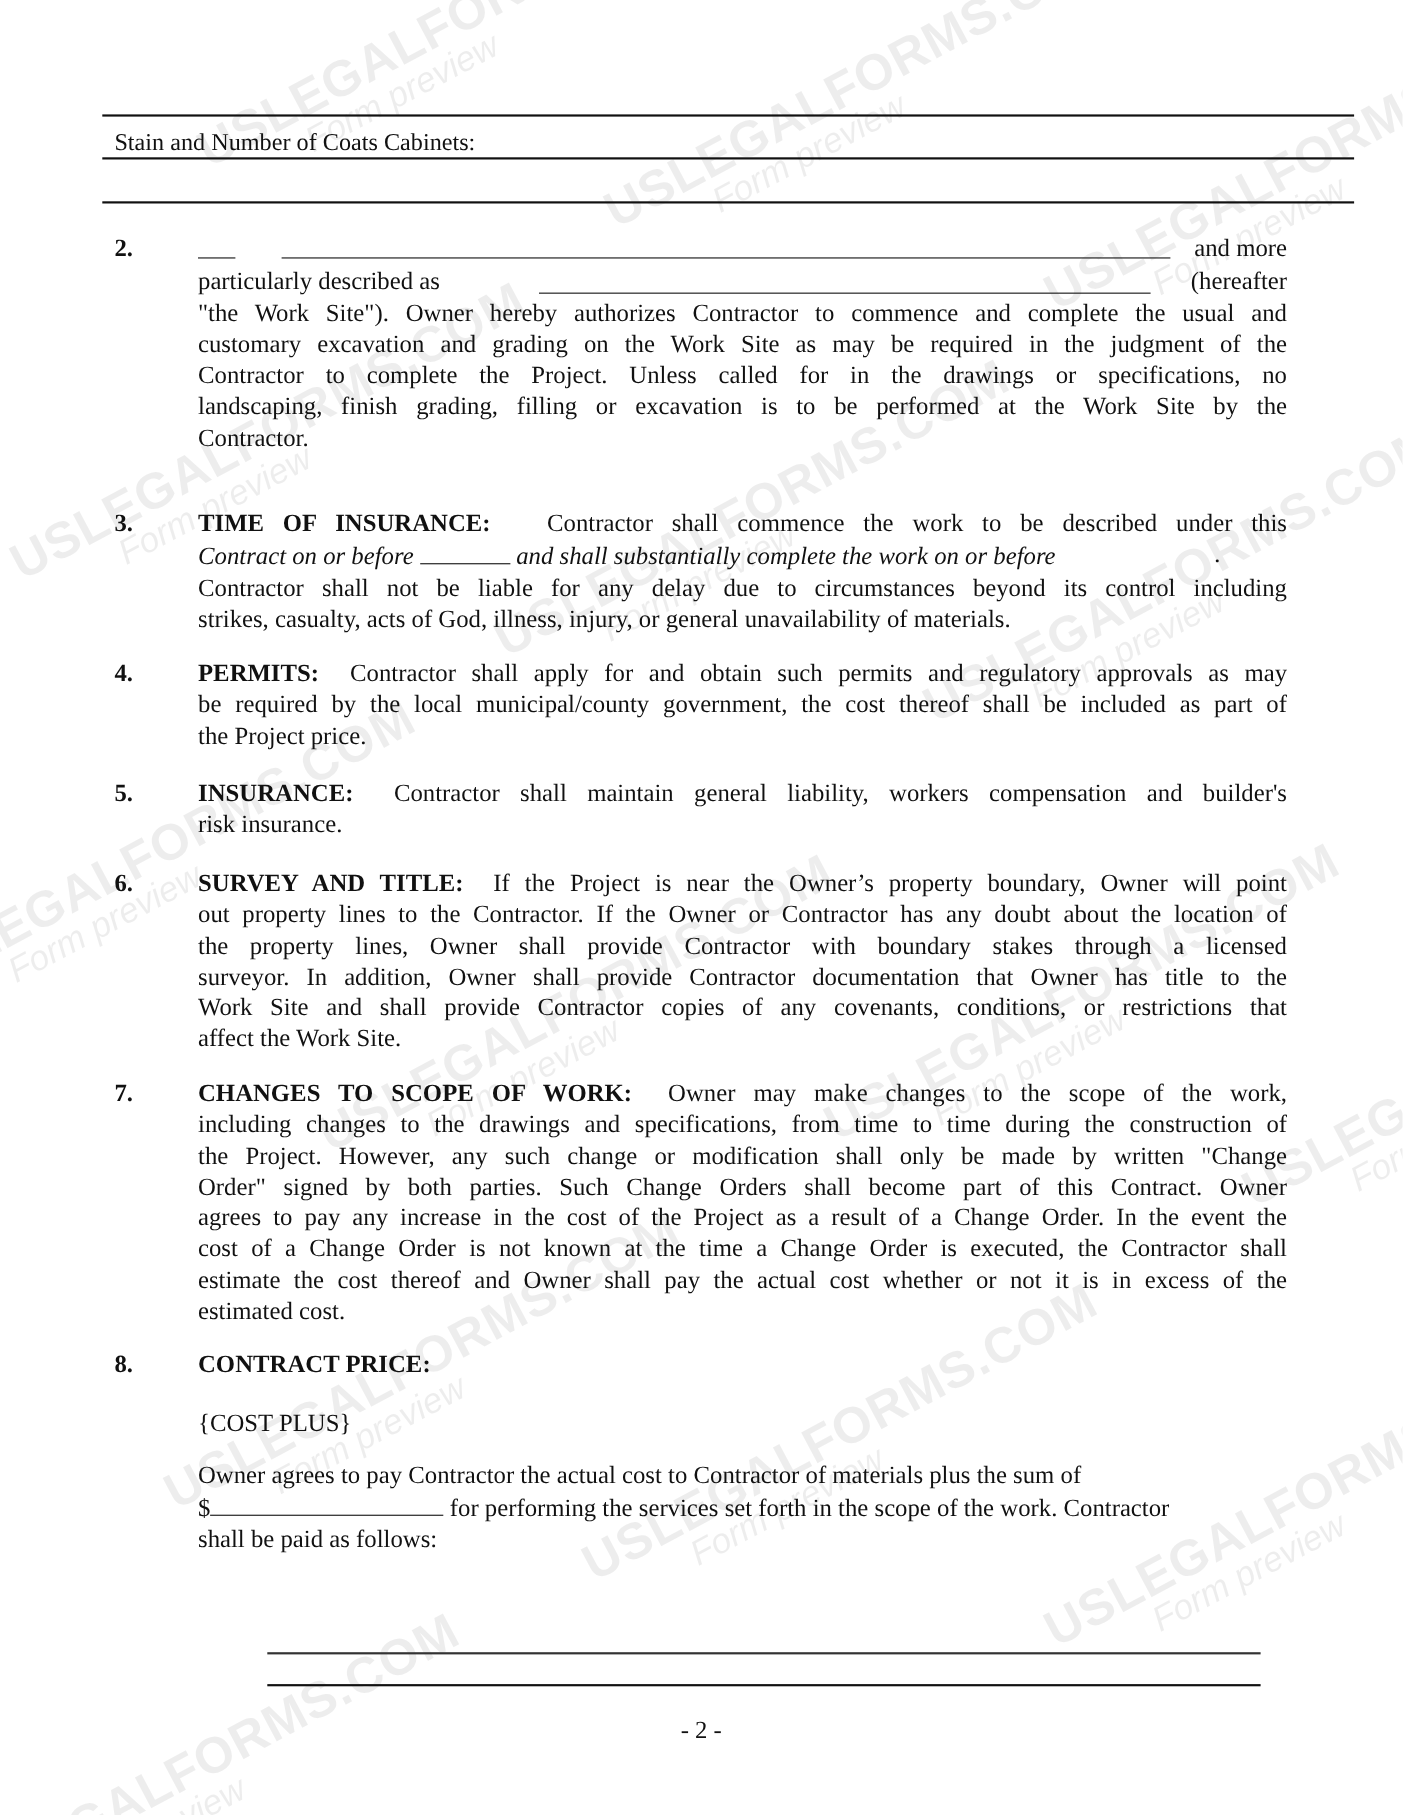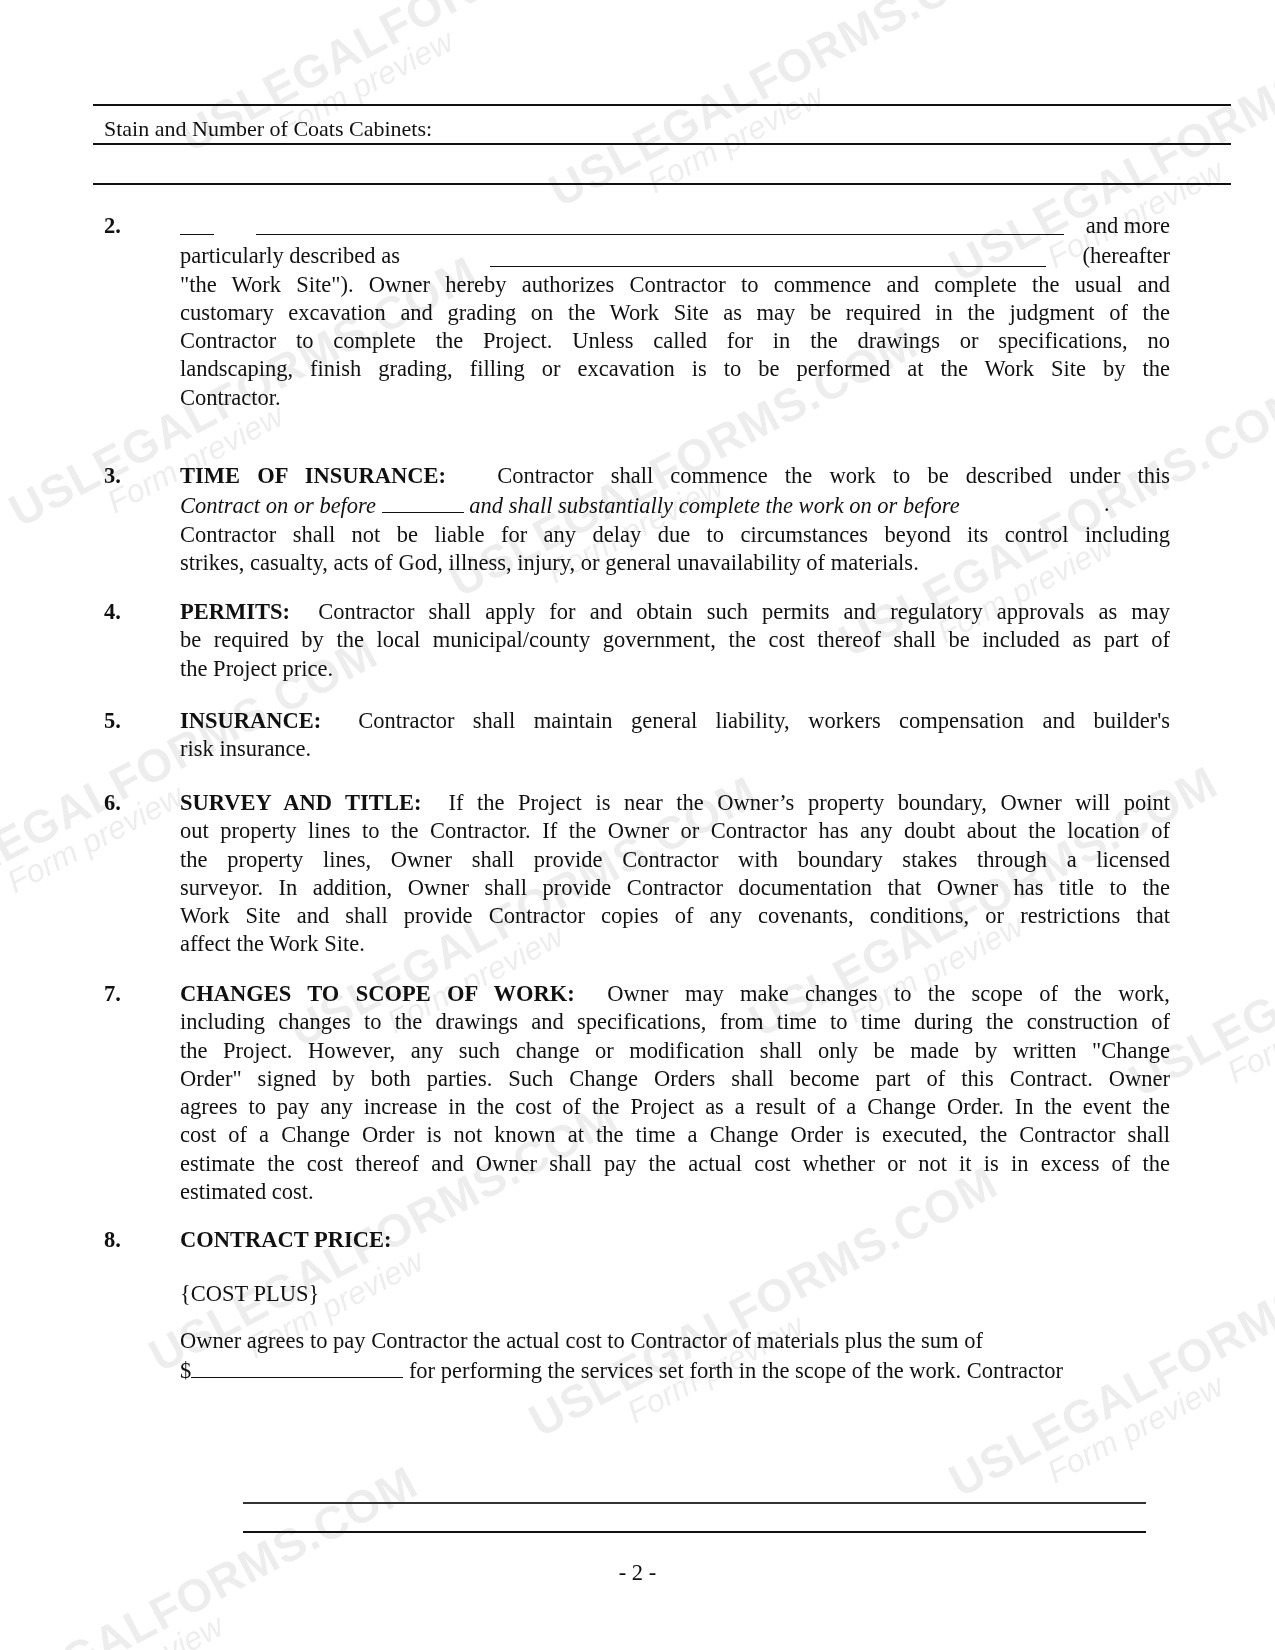--- a/index.html
+++ b/index.html
@@ -180,20 +180,21 @@
   <div class="section" style="top:1226px;">
     <span class="num">8.</span>
     <div class="body">
       <div class="line last"><b>CONTRACT PRICE:</b></div>
       <div class="line last" style="margin-top:26px;">{COST PLUS}</div>
       <div class="line last" style="margin-top:18px;">Owner agrees to pay Contractor the actual cost to Contractor of materials plus the sum of</div>
       <div class="line last">
         <span>$</span><span class="blank" style="width:212px;"></span>
         <span>for performing the services set forth in the scope of the work.  Contractor</span>
       </div>
+      <div class="line last">shall be paid as follows:</div>
     </div>
   </div>
 
   <div class="payline" style="top:1502px;"></div>
   <div class="payline" style="top:1531px;border-top-color:#111;"></div>
 
   <div class="pagenum">- 2 -</div>
 </div>
 
 </body></html>

